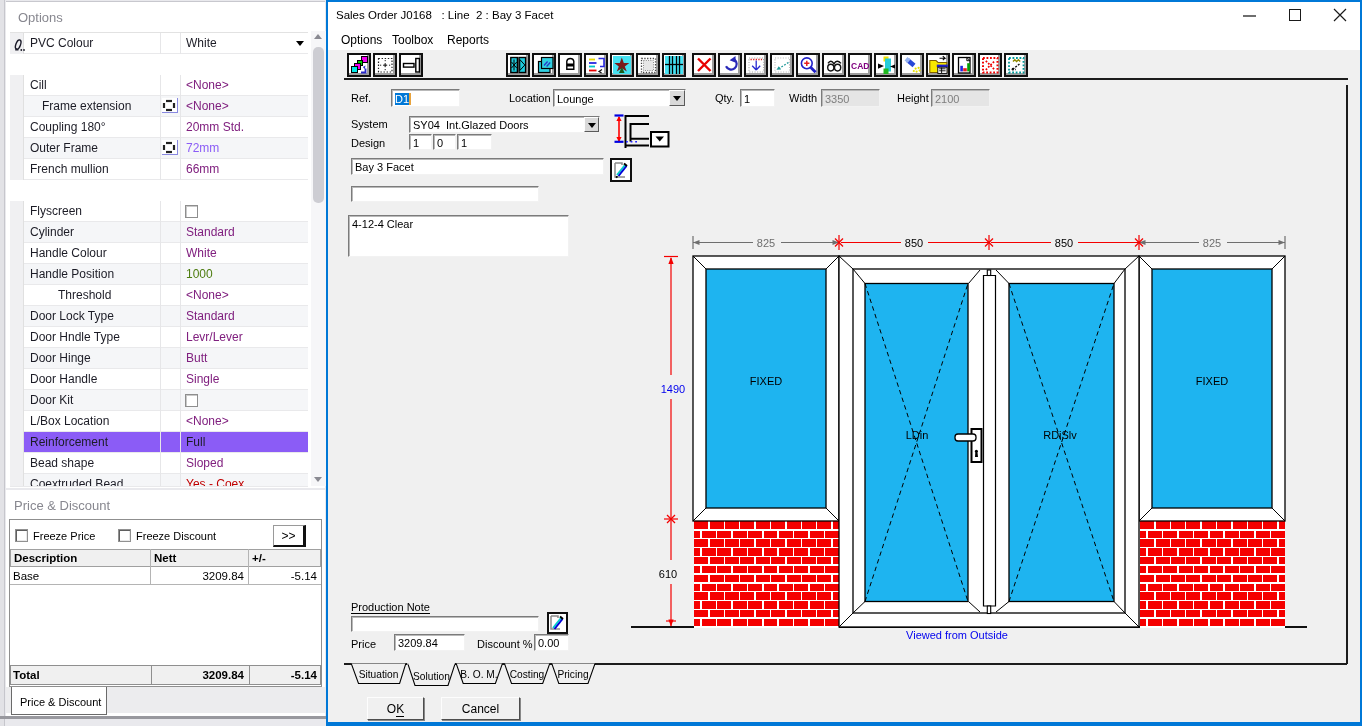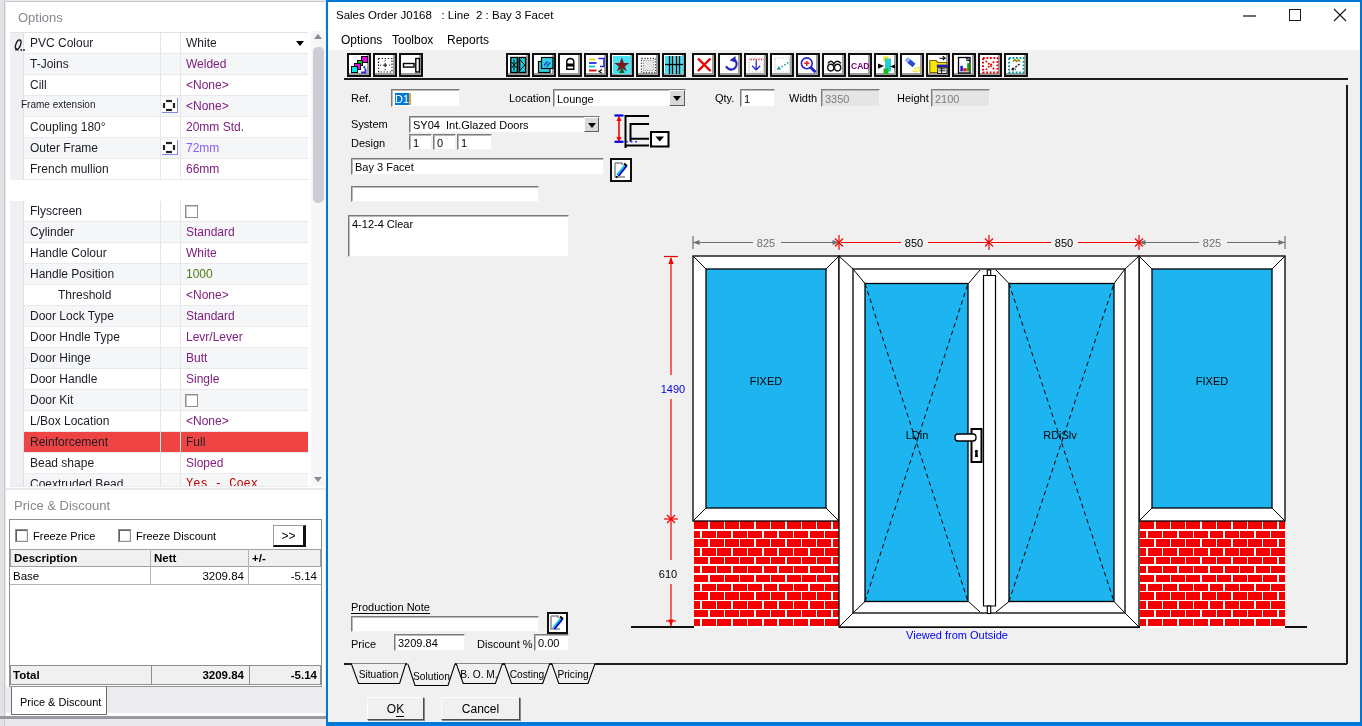--- a/index.html
+++ b/index.html
@@ -22,39 +22,32 @@
 
 <div id="opt-table" class="abs" style="left:10px;top:32px;width:298px;height:454px;border-top:1px solid #e2e2e2;">
     <div style="position:absolute;left:0;top:0px;width:298px;height:21px;background:#ffffff;border-bottom:1px solid #e9e9eb;">
       <div style="position:absolute;left:0;top:0;width:14px;height:21px;background:#f0f0f2;border-right:1px solid #e0e0e0;"></div>
       <div style="position:absolute;left:150px;top:0;width:1px;height:21px;background:#e6e6e8;"></div>
       <div style="position:absolute;left:170px;top:0;width:1px;height:21px;background:#e6e6e8;"></div>
       <div style="position:absolute;left:20px;top:3px;font-size:12px;color:#1c1c26;white-space:nowrap;">PVC Colour</div>
       <div style="position:absolute;left:176px;top:3px;font-size:12px;color:#1c1c26;white-space:nowrap;">White</div>
       <div style="position:absolute;left:286px;top:8px;width:0;height:0;border:4px solid transparent;border-top:5px solid #000;border-bottom:none;"></div>
     </div>
-    <div style="position:absolute;left:0;top:21px;width:298px;height:21px;background:#f5f6f8;border-bottom:1px solid #e9e9eb;">
-      <div style="position:absolute;left:0;top:0;width:14px;height:21px;background:#f0f0f2;border-right:1px solid #e0e0e0;"></div>
-      <div style="position:absolute;left:150px;top:0;width:1px;height:21px;background:#e6e6e8;"></div>
-      <div style="position:absolute;left:170px;top:0;width:1px;height:21px;background:#e6e6e8;"></div>
-      <div style="position:absolute;left:20px;top:3px;font-size:12px;color:#1c1c26;white-space:nowrap;">T-Joins</div>
-      <div style="position:absolute;left:176px;top:3px;font-size:12px;color:#80207f;white-space:nowrap;">Welded</div>
-    </div>
     <div style="position:absolute;left:0;top:42px;width:298px;height:21px;background:#ffffff;border-bottom:1px solid #e9e9eb;">
       <div style="position:absolute;left:0;top:0;width:14px;height:21px;background:#f0f0f2;border-right:1px solid #e0e0e0;"></div>
       <div style="position:absolute;left:150px;top:0;width:1px;height:21px;background:#e6e6e8;"></div>
       <div style="position:absolute;left:170px;top:0;width:1px;height:21px;background:#e6e6e8;"></div>
       <div style="position:absolute;left:20px;top:3px;font-size:12px;color:#1c1c26;white-space:nowrap;">Cill</div>
       <div style="position:absolute;left:176px;top:3px;font-size:12px;color:#80207f;white-space:nowrap;">&lt;None&gt;</div>
     </div>
     <div style="position:absolute;left:0;top:63px;width:298px;height:21px;background:#f5f6f8;border-bottom:1px solid #e9e9eb;">
       <div style="position:absolute;left:0;top:0;width:14px;height:21px;background:#f0f0f2;border-right:1px solid #e0e0e0;"></div>
       <div style="position:absolute;left:150px;top:0;width:1px;height:21px;background:#e6e6e8;"></div>
       <div style="position:absolute;left:170px;top:0;width:1px;height:21px;background:#e6e6e8;"></div>
-      <div style="position:absolute;left:11px;top:3px;font-size:10px;color:#1c1c26;white-space:nowrap;">Frame extension</div>
+      <div style="position:absolute;left:32px;top:3px;font-size:12px;color:#1c1c26;white-space:nowrap;">Frame extension</div>
       <div style="position:absolute;left:176px;top:3px;font-size:12px;color:#80207f;white-space:nowrap;">&lt;None&gt;</div>
       <div style="position:absolute;left:152px;top:2px;width:16px;height:15px;background:#fff;border-right:1.5px solid #8888e0;border-bottom:1.5px solid #8888e0;"><svg width="15" height="13">
           <g stroke="#222" stroke-width="2.2">
             <line x1="4" y1="2" x2="10" y2="2"></line>
             <line x1="4" y1="11" x2="10" y2="11"></line>
             <line x1="2" y1="4" x2="2" y2="9"></line>
             <line x1="12" y1="4" x2="12" y2="9"></line>
           </g>
         </svg></div>
     </div>
@@ -164,40 +157,40 @@
       <div style="position:absolute;left:20px;top:3px;font-size:12px;color:#1c1c26;white-space:nowrap;">Door Kit</div>
       <div style="position:absolute;left:175px;top:3.5px;width:13px;height:13px;background:#fff;border:1px solid #8e8e8e;box-shadow:inset 1px 1px 0 #c9c9c9;"></div>
     </div>
     <div style="position:absolute;left:0;top:378px;width:298px;height:21px;background:#ffffff;border-bottom:1px solid #e9e9eb;">
       <div style="position:absolute;left:0;top:0;width:14px;height:21px;background:#f0f0f2;border-right:1px solid #e0e0e0;"></div>
       <div style="position:absolute;left:150px;top:0;width:1px;height:21px;background:#e6e6e8;"></div>
       <div style="position:absolute;left:170px;top:0;width:1px;height:21px;background:#e6e6e8;"></div>
       <div style="position:absolute;left:20px;top:3px;font-size:12px;color:#1c1c26;white-space:nowrap;">L/Box Location</div>
       <div style="position:absolute;left:176px;top:3px;font-size:12px;color:#80207f;white-space:nowrap;">&lt;None&gt;</div>
     </div>
-    <div style="position:absolute;left:0;top:399px;width:298px;height:21px;background:#ef4444;border-bottom:1px solid #e9e9eb;padding-left:16px;">
+    <div style="position:absolute;left:0;top:399px;width:298px;height:21px;background:#8b5cf6;border-bottom:1px solid #e9e9eb;padding-left:16px;">
       <div style="position:absolute;left:0;top:0;width:14px;height:21px;background:#f0f0f2;border-right:1px solid #e0e0e0;"></div>
       <div style="position:absolute;left:150px;top:0;width:1px;height:21px;background:#e6e6e8;"></div>
       <div style="position:absolute;left:170px;top:0;width:1px;height:21px;background:#e6e6e8;"></div>
       <div style="position:absolute;left:20px;top:3px;font-size:12px;color:#1c1c26;white-space:nowrap;">Reinforcement</div>
       <div style="position:absolute;left:176px;top:3px;font-size:12px;color:#1c1c26;white-space:nowrap;">Full</div>
     </div>
     <div style="position:absolute;left:0;top:420px;width:298px;height:21px;background:#ffffff;border-bottom:1px solid #e9e9eb;">
       <div style="position:absolute;left:0;top:0;width:14px;height:21px;background:#f0f0f2;border-right:1px solid #e0e0e0;"></div>
       <div style="position:absolute;left:150px;top:0;width:1px;height:21px;background:#e6e6e8;"></div>
       <div style="position:absolute;left:170px;top:0;width:1px;height:21px;background:#e6e6e8;"></div>
       <div style="position:absolute;left:20px;top:3px;font-size:12px;color:#1c1c26;white-space:nowrap;">Bead shape</div>
       <div style="position:absolute;left:176px;top:3px;font-size:12px;color:#80207f;white-space:nowrap;">Sloped</div>
     </div>
     <div style="position:absolute;left:0;top:441px;width:298px;height:13px;overflow:hidden;background:#f5f6f8;border-bottom:1px solid #e9e9eb;">
       <div style="position:absolute;left:0;top:0;width:14px;height:21px;background:#f0f0f2;border-right:1px solid #e0e0e0;"></div>
       <div style="position:absolute;left:150px;top:0;width:1px;height:21px;background:#e6e6e8;"></div>
       <div style="position:absolute;left:170px;top:0;width:1px;height:21px;background:#e6e6e8;"></div>
       <div style="position:absolute;left:20px;top:3px;font-size:12px;color:#1c1c26;white-space:nowrap;">Coextruded Bead</div>
-      <div style="position:absolute;left:176px;top:3px;font-size:12px;color:#c00000;white-space:nowrap;font-family:Liberation Mono, monospace;">Yes - Coex</div>
+      <div style="position:absolute;left:176px;top:3px;font-size:12px;color:#c00000;white-space:nowrap;">Yes - Coex</div>
     </div>
     <svg style="position:absolute;left:2px;top:4px;" width="14" height="15">
       <ellipse cx="6.2" cy="7.5" rx="2.3" ry="4.8" fill="none" stroke="#1a1a28" stroke-width="1.4" transform="rotate(20 6.2 7.5)"></ellipse>
       <line x1="3.2" y1="12.8" x2="6.5" y2="12.8" stroke="#1a1a28" stroke-width="1.4"></line>
       <circle cx="9.3" cy="13" r="0.9" fill="#1a1a28"></circle>
       <circle cx="12" cy="13" r="0.9" fill="#1a1a28"></circle>
     </svg>
   </div>
 
 <div class="abs" style="left:311px;top:31px;width:15px;height:455px;background:#f6f6f8;"></div>

